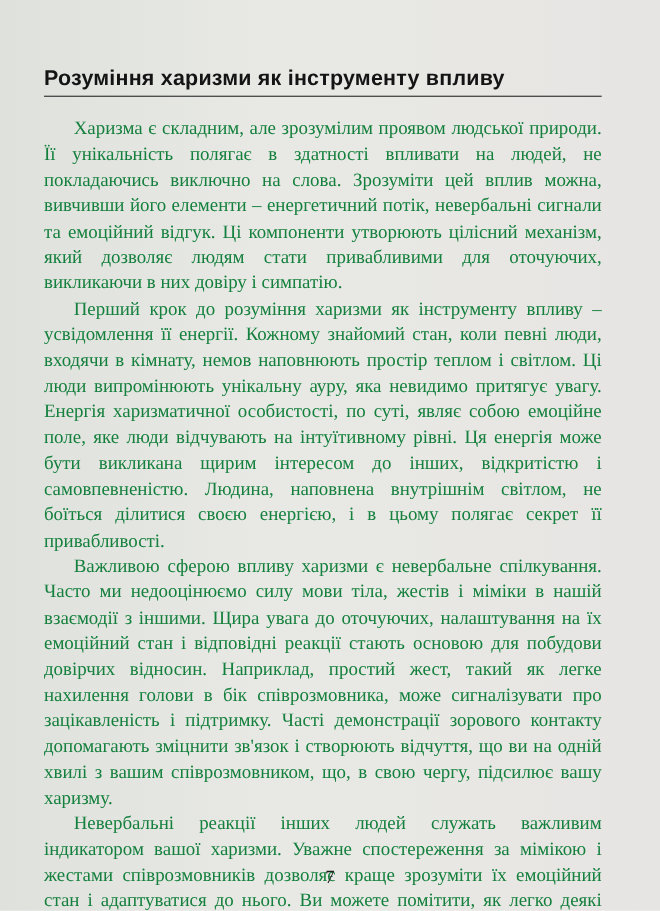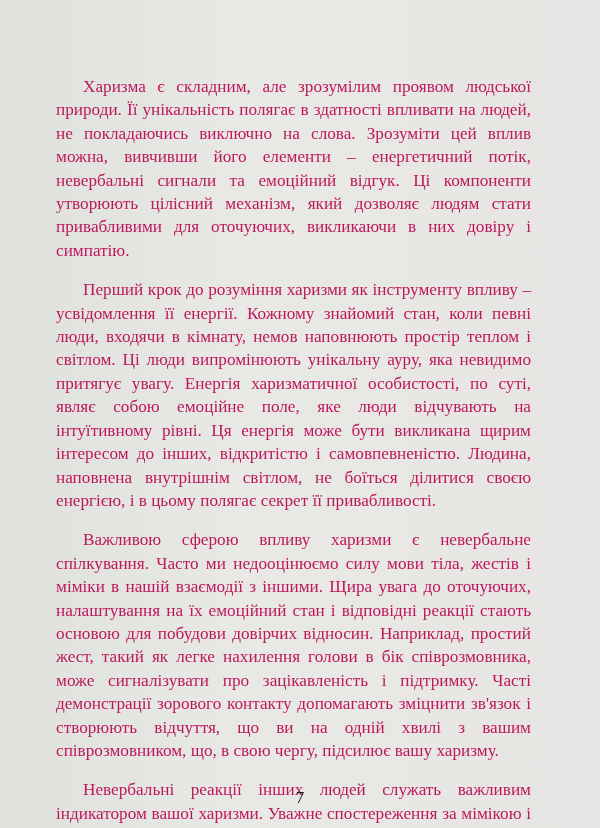--- a/index.html
+++ b/index.html
@@ -35,39 +35,40 @@
     }
     .body-text {
       margin-top: 17px;
     }
     .para {
       font-family: "Liberation Serif", "DejaVu Serif", serif;
       font-size: 17.2px;
       line-height: 23.4px;
       text-align: justify;
       text-indent: 27px;
-      margin: 16px;
+      margin: 0;
       hyphens: manual;
-      color: #be185d;
+      color: #15803d;
     }
     .page-number {
       position: absolute;
       left: 0;
       width: 600px;
       top: 788px;
       text-align: center;
       font-family: "Liberation Serif", "DejaVu Serif", serif;
       font-size: 17px;
       color: #1c1c1c;
     }
   </style>
 </head>
 <body>
 
 <div class="page">
+  <h2 class="heading">Розуміння харизми як інструменту впливу</h2>
   <div class="body-text">
     <p class="para">Харизма є складним, але зрозумілим проявом людської природи. Її унікальність полягає в здатності впливати на людей, не покладаючись виключно на слова. Зрозуміти цей вплив можна, вивчивши його елементи – енергетичний потік, невербальні сигнали та емоційний відгук. Ці компоненти утворюють цілісний механізм, який дозволяє людям стати привабливими для оточуючих, викликаючи в них довіру і симпатію.</p>
     <p class="para">Перший крок до розуміння харизми як інструменту впливу – усвідомлення її енергії. Кожному знайомий стан, коли певні люди, входячи в кімнату, немов наповнюють простір теплом і світлом. Ці люди випромінюють унікальну ауру, яка невидимо притягує увагу. Енергія харизматичної особистості, по суті, являє собою емоційне поле, яке люди відчувають на інтуїтивному рівні. Ця енергія може бути викликана щирим інтересом до інших, відкритістю і самовпевненістю. Людина, наповнена внутрішнім світлом, не боїться ділитися своєю енергією, і в цьому полягає секрет її привабливості.</p>
     <p class="para">Важливою сферою впливу харизми є невербальне спілкування. Часто ми недооцінюємо силу мови тіла, жестів і міміки в нашій взаємодії з іншими. Щира увага до оточуючих, налаштування на їх емоційний стан і відповідні реакції стають основою для побудови довірчих відносин. Наприклад, простий жест, такий як легке нахилення голови в бік співрозмовника, може сигналізувати про зацікавленість і підтримку. Часті демонстрації зорового контакту допомагають зміцнити зв'язок і створюють відчуття, що ви на одній хвилі з вашим співрозмовником, що, в свою чергу, підсилює вашу харизму.</p>
     <p class="para">Невербальні реакції інших людей служать важливим індикатором вашої харизми. Уважне спостереження за мімікою і жестами співрозмовників дозволяє краще зрозуміти їх емоційний стан і адаптуватися до нього. Ви можете помітити, як легко деякі люди змушують інших сміятися або заспокоюють їх просто тим, як вони тримаються і як посміхаються. Ці деталі, здавалося</p>
   </div>
 </div>
 
 <div class="page-number">7</div>
 

